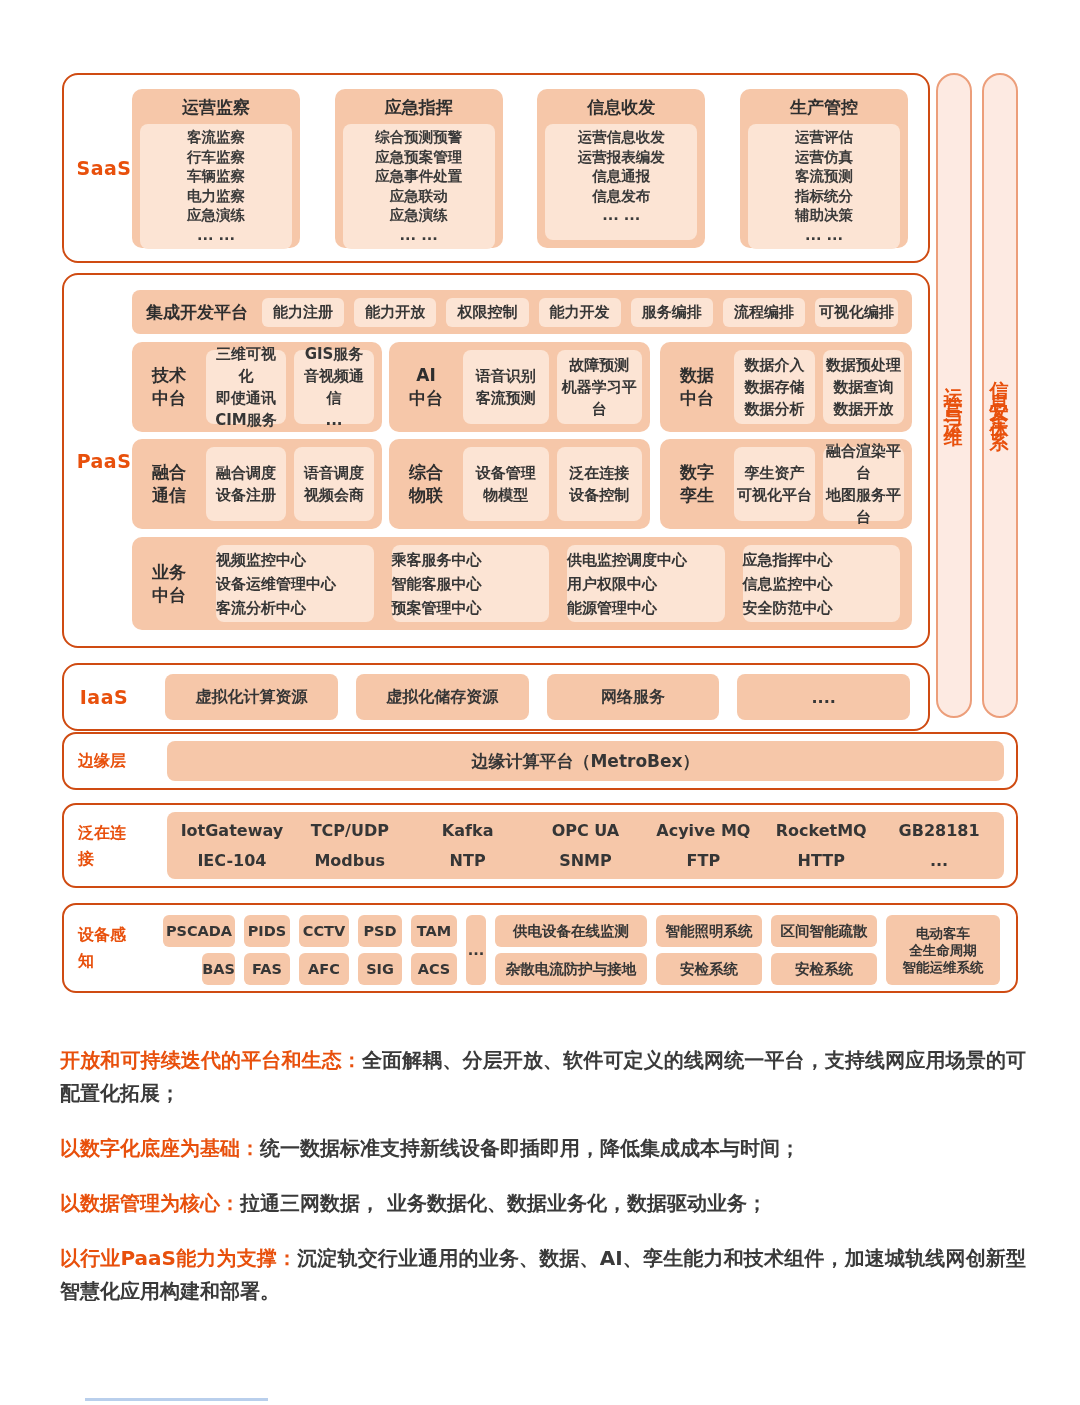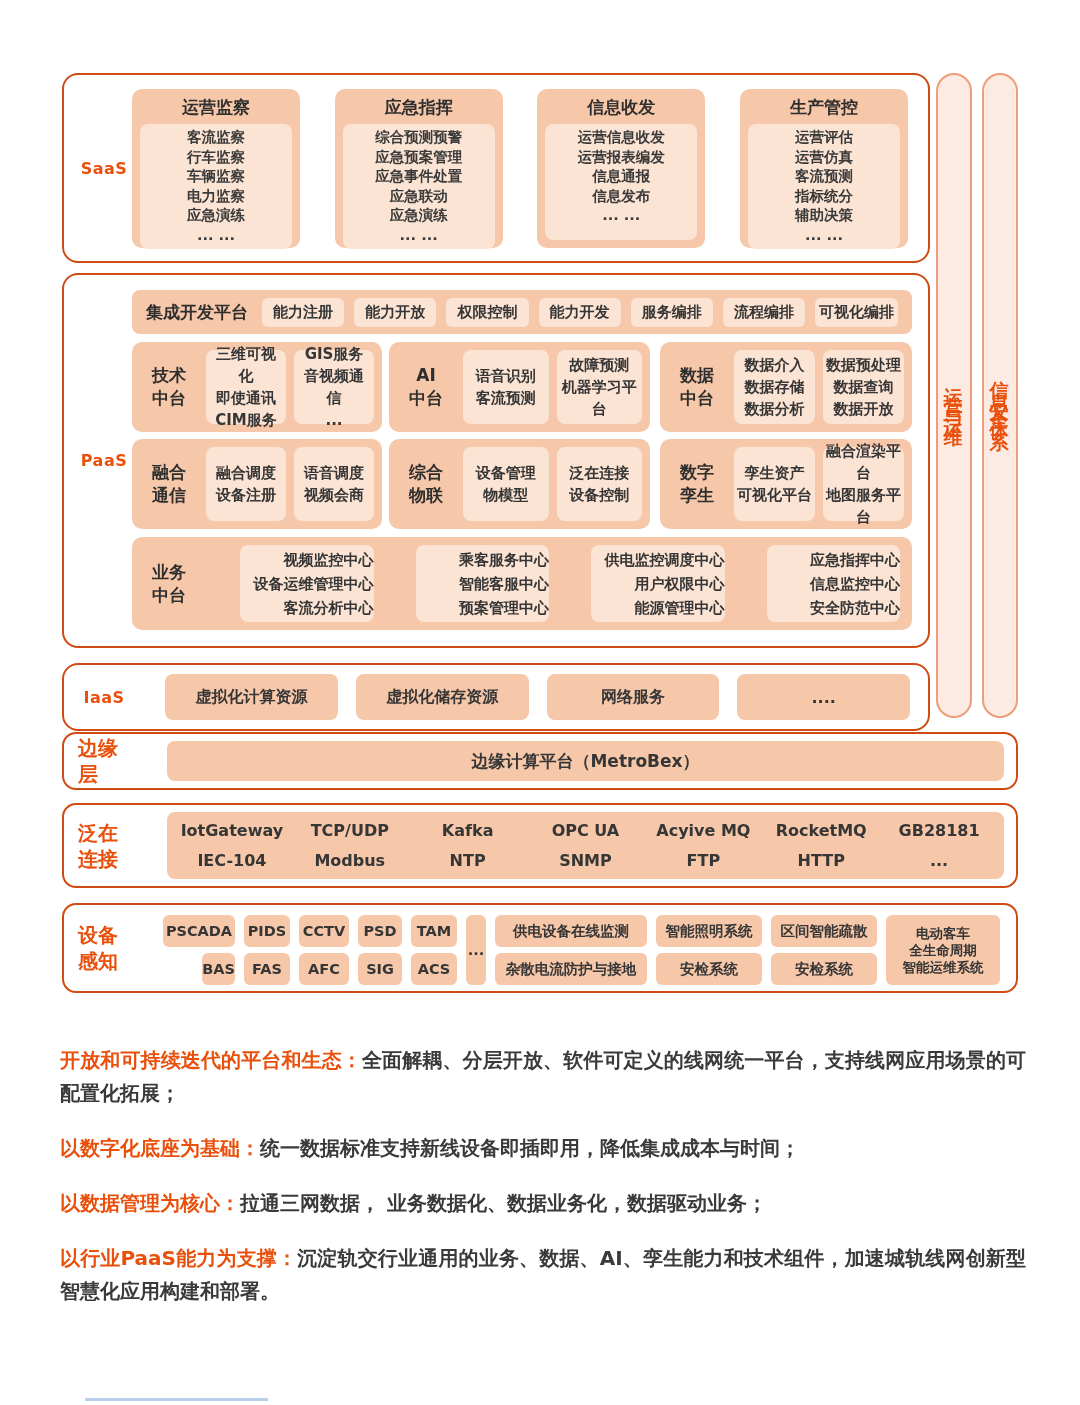--- a/index.html
+++ b/index.html
@@ -7,24 +7,24 @@
     --barfill:#fdeae2; --barborder:#ec9e7a; --dark:#363636;
   }
   *{margin:0;padding:0;box-sizing:border-box;}
   html,body{background:#fff;}
   body{
     width:1080px;height:1405px;position:relative;overflow:hidden;
     font-family:"DejaVu Sans",sans-serif;color:var(--dark);
   }
   .layer{position:absolute;background:#fff;border:2px solid var(--border);border-radius:16px;}
   .layer-label{position:absolute;left:8px;top:0;bottom:0;width:64px;display:flex;align-items:center;justify-content:center;
-    color:var(--orange);font-weight:700;font-size:16px;letter-spacing:0.5px;}
+    color:var(--orange);font-weight:700;font-size:19px;letter-spacing:0.5px;}
   .strip{position:absolute;left:62px;width:956px;background:#fff;border:2px solid var(--border);border-radius:14px;}
   .strip-label{position:absolute;left:14px;top:0;bottom:0;width:52px;display:flex;align-items:center;
-    color:var(--orange);font-weight:700;font-size:20px;line-height:26px;}
+    color:var(--orange);font-weight:700;font-size:16px;line-height:26px;}
 
   
   .saas{left:62px;top:73px;width:868px;height:190px;}
   .saas-cols{position:absolute;left:68px;top:14px;right:20px;bottom:13px;display:flex;justify-content:space-between;}
   .saas-col{width:168px;background:var(--med);border-radius:10px;display:flex;flex-direction:column;padding:5px 8px 8px;}
   .col-title{text-align:center;font-weight:700;font-size:17px;color:#2e2e2e;padding:2px 0 5px;}
   .col-inner{flex:1;background:var(--light);border-radius:8px;display:flex;flex-direction:column;align-items:center;
     padding:4px 2px;font-size:14.5px;font-weight:600;line-height:19.5px;color:#3a3a3a;}
 
   
@@ -36,22 +36,22 @@
   .mid-row{position:absolute;left:68px;width:780px;height:90px;display:flex;}
   .mid-row-1{top:67px;} .mid-row-2{top:164px;}
   .mid-group{background:var(--med);border-radius:10px;display:flex;align-items:stretch;gap:8px;padding:8px;}
   .mid-group:nth-child(1){width:250px;} .mid-group:nth-child(2){width:261px;margin-left:7px;} .mid-group:nth-child(3){width:252px;margin-left:10px;}
   .group-label{width:58px;display:flex;align-items:center;justify-content:center;text-align:center;
     font-weight:700;font-size:17px;line-height:23px;color:#2e2e2e;flex:none;}
   .group-box{flex:1;background:var(--light);border-radius:8px;display:flex;flex-direction:column;align-items:center;justify-content:center;
     font-size:15px;font-weight:600;line-height:22px;padding:2px 3px;text-align:center;}
   .biz-row{position:absolute;left:68px;top:262px;width:780px;height:93px;background:var(--med);border-radius:10px;
     display:flex;align-items:stretch;gap:18px;padding:8px 12px 8px 8px;}
-  .biz-box{flex:1;background:var(--light);border-radius:8px;display:flex;flex-direction:column;align-items:flex-end;justify-content:center;
-    font-size:15px;font-weight:600;line-height:24px;text-align:center;margin-left:24px;}
+  .biz-box{flex:1;background:var(--light);border-radius:8px;display:flex;flex-direction:column;align-items:flex-start;justify-content:center;
+    font-size:15px;font-weight:600;line-height:24px;text-align:center;}
 
   
   .iaas{left:62px;top:663px;width:868px;height:68px;}
   .iaas-items{position:absolute;left:101px;top:9px;right:18px;bottom:9px;display:flex;gap:18px;}
   .iaas-box{flex:1;background:var(--med);border-radius:8px;display:flex;align-items:center;justify-content:center;
     font-size:16px;font-weight:600;}
 
   
   .bar{position:absolute;top:73px;height:645px;width:36px;background:var(--barfill);border:2px solid var(--barborder);
     border-radius:18px;display:flex;align-items:center;justify-content:center;}

